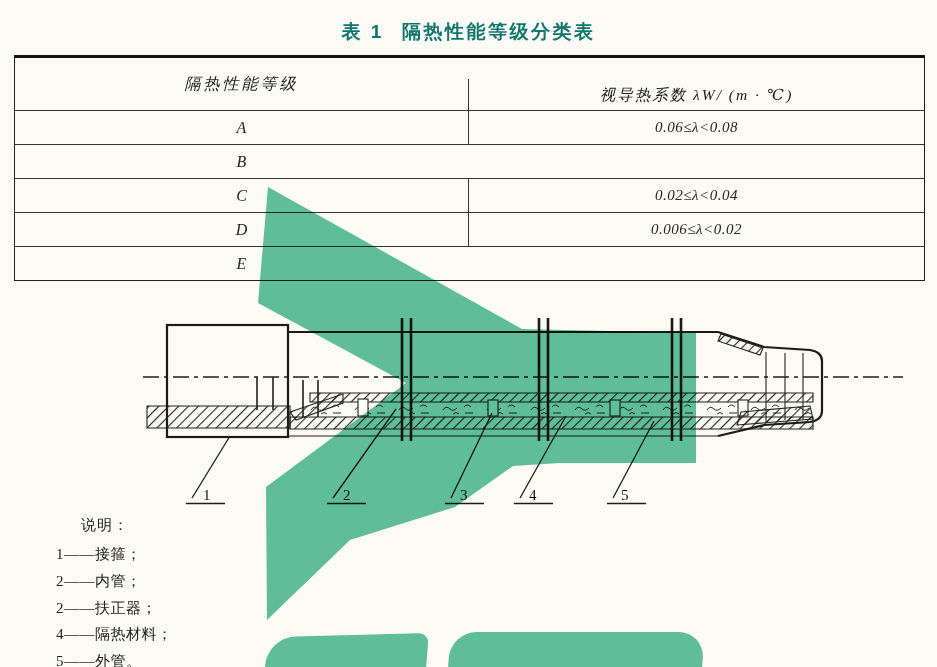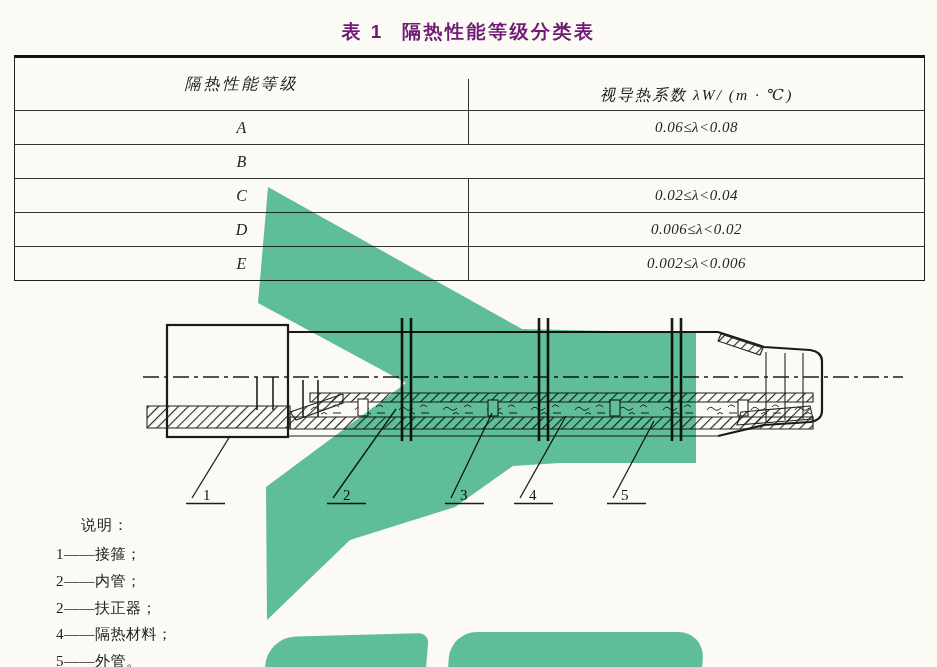--- a/index.html
+++ b/index.html
@@ -9,21 +9,21 @@
     background:#ffffff;
   }
   .page{
     position:relative;width:937px;height:667px;overflow:hidden;
     background:#fbfaf4;color:#1d1d1b;
   }
   
   .doc-title{
     position:absolute;left:0;right:0;top:19px;text-align:center;
     font-family:"Liberation Sans","DejaVu Sans",sans-serif;
-    font-weight:bold;font-size:19px;letter-spacing:2.5px;color:#701a75;
+    font-weight:bold;font-size:19px;letter-spacing:2.5px;color:#0f766e;
   }
   .doc-title .tlabel{margin-right:18px;}
   
   .dtable{
     position:absolute;left:14px;top:55px;width:909px;
     border:1.6px solid #20201c;border-top:3.5px solid #14140f;
     background:transparent;
     font-style:italic;
   }
   .trow{display:flex;border-top:1.2px solid #34342e;}
@@ -91,21 +91,20 @@
     <div class="trow drow">
       <div class="cell c1 grade">C</div>
       <div class="cell c2 range">0.02≤λ&lt;0.04</div>
     </div>
     <div class="trow drow">
       <div class="cell c1 grade">D</div>
       <div class="cell c2 range">0.006≤λ&lt;0.02</div>
     </div>
     <div class="trow drow">
       <div class="cell c1 grade">E</div>
-      <div class="cell c2 range">0.002≤λ&lt;0.006</div>
     </div>
   </div>
 
   <svg class="fig" width="937" height="667" viewBox="0 0 937 667">
     <defs>
       <pattern id="hatch" width="7" height="7" patternUnits="userSpaceOnUse" patternTransform="rotate(45)">
         <line x1="0" y1="0" x2="0" y2="7" stroke="#23231f" stroke-width="2.2"></line>
       </pattern>
       <pattern id="waves" width="44" height="13" patternUnits="userSpaceOnUse">
         <path class="wv" d="M3 7 q3 -5 7 -1 q3 3 7 -1"></path>

